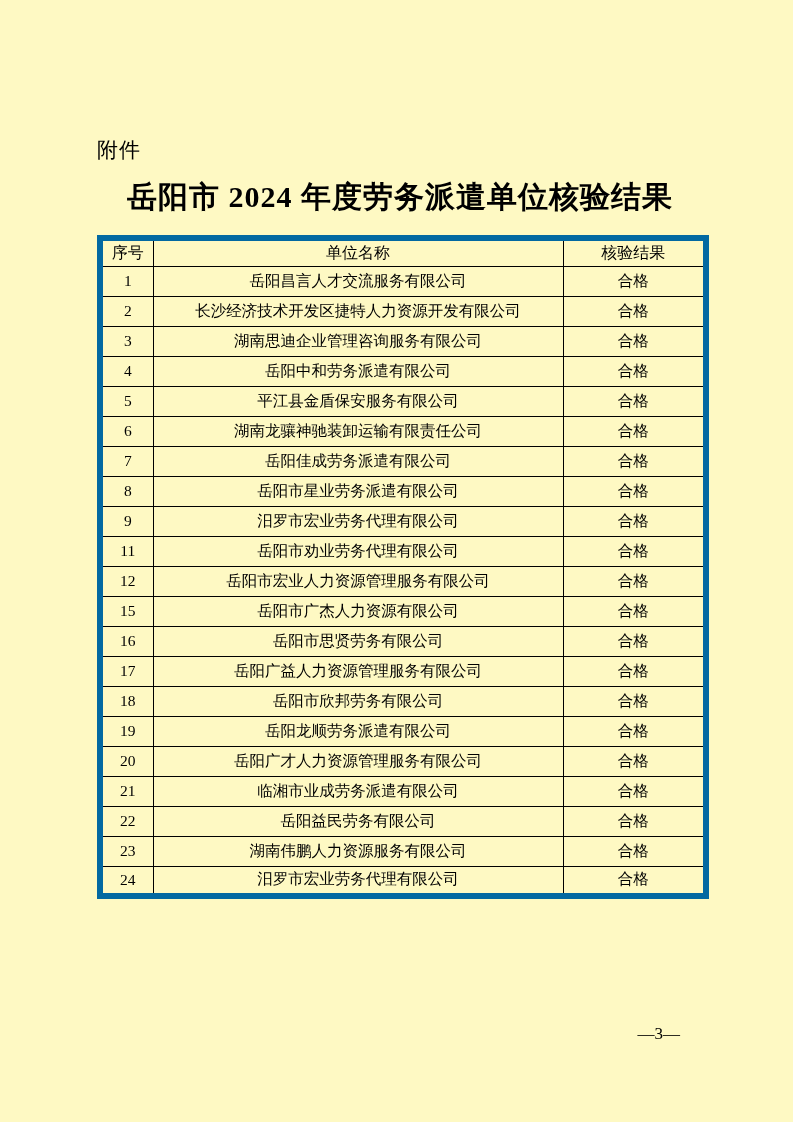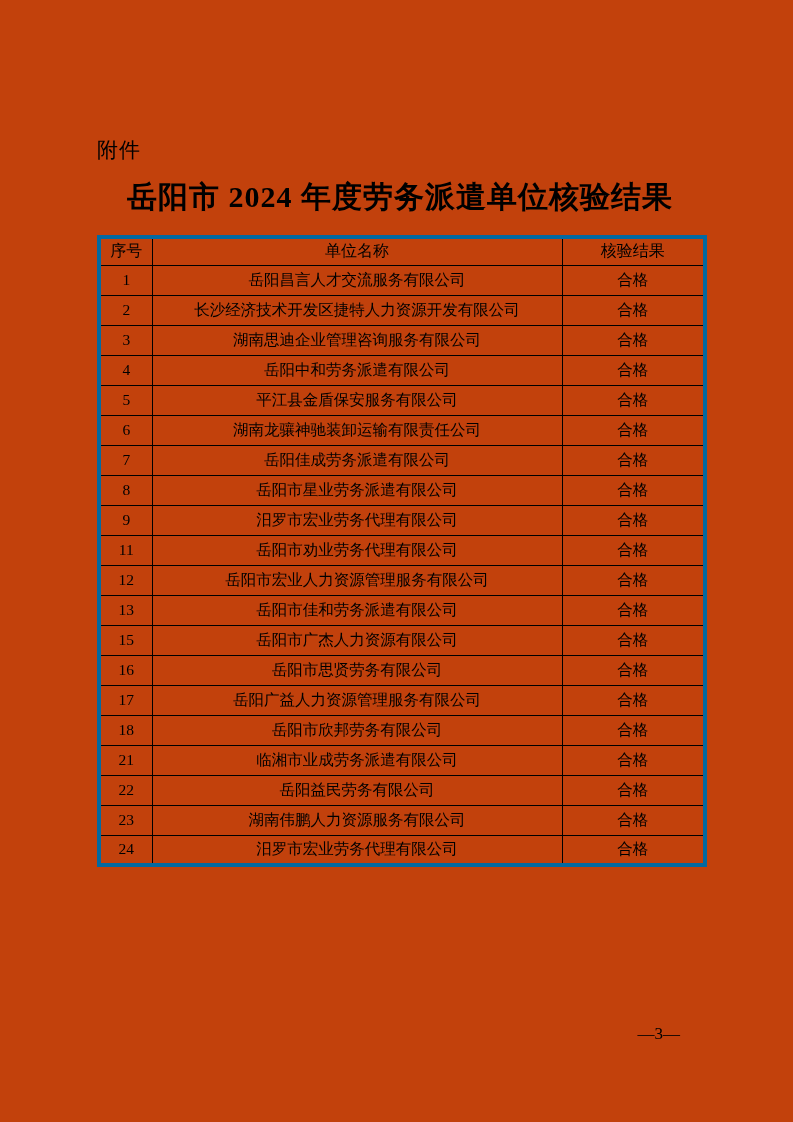--- a/index.html
+++ b/index.html
@@ -1,21 +1,21 @@
 <!DOCTYPE html>
 <html><head>
 <meta charset="utf-8">
 <style>
   * { margin: 0; padding: 0; box-sizing: border-box; }
   html, body { background: #ffffff; }
   .page {
     position: relative;
     width: 793px;
     height: 1122px;
-    background: #c2410c;
+    background: #fef9c3;
     color: #000000;
     font-family: "Liberation Serif", "DejaVu Serif", serif;
     overflow: hidden;
   }
   .content {
     position: absolute;
     left: 97px;
     top: 0;
     width: 606px;
   }
@@ -33,21 +33,21 @@
     font-weight: bold;
     font-size: 30px;
     letter-spacing: 1px;
     color: #000000;
     white-space: nowrap;
   }
   table.result-table {
     margin-top: 17px;
     width: 606px;
     border-collapse: collapse;
-    border: 4px solid #0369a1;
+    border: 6px solid #0369a1;
     table-layout: fixed;
   }
   .result-table th, .result-table td {
     border: 1px solid #000000;
     text-align: center;
     vertical-align: middle;
     padding: 0 2px;
     overflow: hidden;
     white-space: nowrap;
   }
@@ -141,42 +141,47 @@
             <td class="col-no">11</td>
             <td class="col-name">岳阳市劝业劳务代理有限公司</td>
             <td class="col-res">合格</td>
           </tr>
           <tr>
             <td class="col-no">12</td>
             <td class="col-name">岳阳市宏业人力资源管理服务有限公司</td>
             <td class="col-res">合格</td>
           </tr>
           <tr>
-            <td class="col-no">13</td>
-            <td class="col-name">岳阳市佳和劳务派遣有限公司</td>
-            <td class="col-res">合格</td>
-          </tr>
-          <tr>
             <td class="col-no">15</td>
             <td class="col-name">岳阳市广杰人力资源有限公司</td>
             <td class="col-res">合格</td>
           </tr>
           <tr>
             <td class="col-no">16</td>
             <td class="col-name">岳阳市思贤劳务有限公司</td>
             <td class="col-res">合格</td>
           </tr>
           <tr>
             <td class="col-no">17</td>
             <td class="col-name">岳阳广益人力资源管理服务有限公司</td>
             <td class="col-res">合格</td>
           </tr>
           <tr>
             <td class="col-no">18</td>
             <td class="col-name">岳阳市欣邦劳务有限公司</td>
+            <td class="col-res">合格</td>
+          </tr>
+          <tr>
+            <td class="col-no">19</td>
+            <td class="col-name">岳阳龙顺劳务派遣有限公司</td>
+            <td class="col-res">合格</td>
+          </tr>
+          <tr>
+            <td class="col-no">20</td>
+            <td class="col-name">岳阳广才人力资源管理服务有限公司</td>
             <td class="col-res">合格</td>
           </tr>
           <tr>
             <td class="col-no">21</td>
             <td class="col-name">临湘市业成劳务派遣有限公司</td>
             <td class="col-res">合格</td>
           </tr>
           <tr>
             <td class="col-no">22</td>
             <td class="col-name">岳阳益民劳务有限公司</td>

